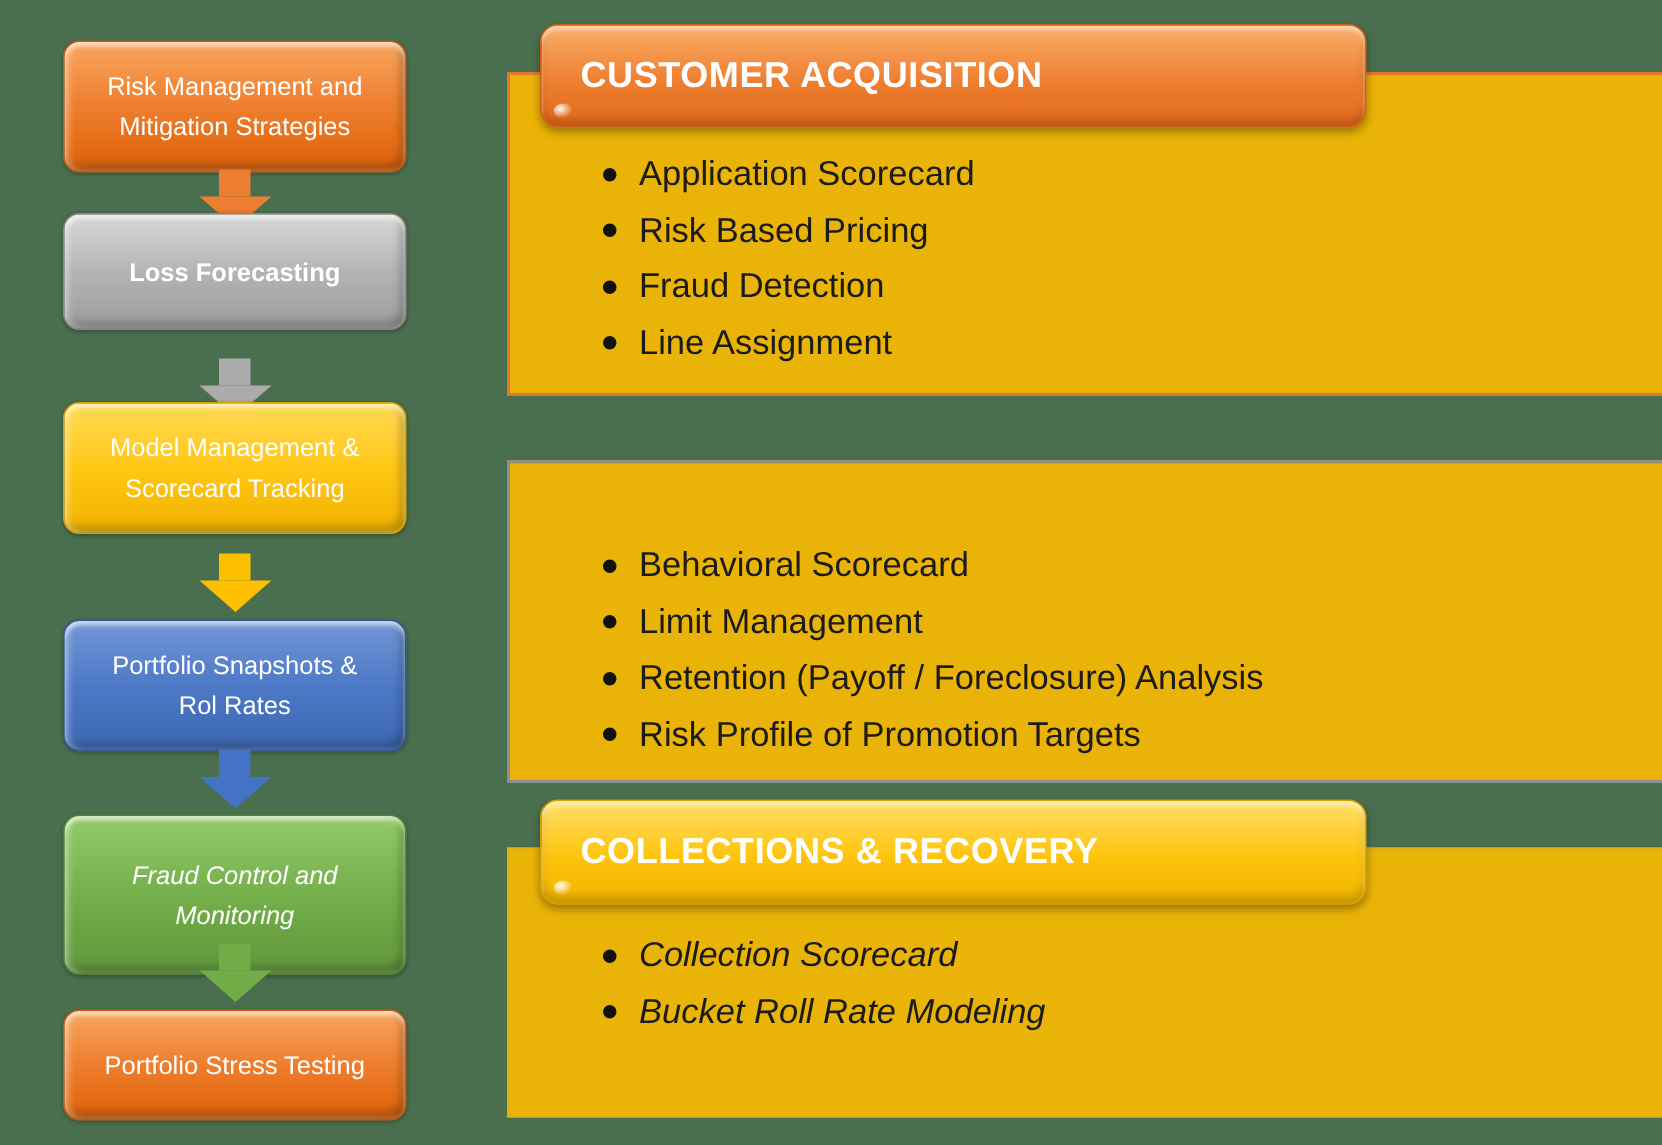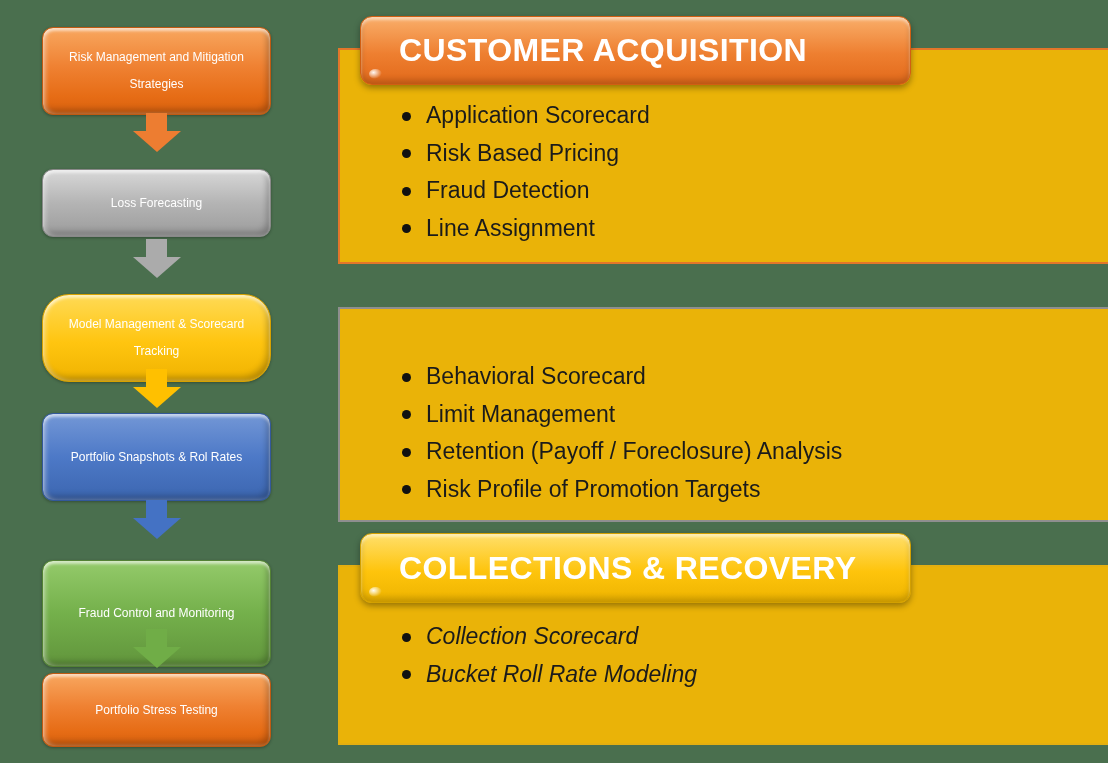--- a/index.html
+++ b/index.html
@@ -6,21 +6,21 @@
   .canvas{
     position:relative;width:1108px;height:763px;overflow:hidden;
     background:#4a6f4e;
     font-family:"Liberation Sans", sans-serif;
   }
 
   
   .fbox{
     position:absolute;left:42px;width:229px;box-sizing:border-box;
     border-radius:11px;display:flex;align-items:center;justify-content:center;
-    text-align:center;color:#fff;font-size:12px;line-height:27px;padding:0 24px;
+    text-align:center;color:#fff;font-size:17px;line-height:27px;padding:0 24px;
     box-shadow:inset 0 3px 3px rgba(255,255,255,.55),
                inset 3px 0 4px rgba(255,255,255,.35),
                inset -3px -4px 6px rgba(0,0,0,.25),
                0 1px 3px rgba(0,0,0,.3);
   }
   .c-orange{background:linear-gradient(180deg,#f8a75f 0%,#ef8132 45%,#e66c15 80%,#d8610e 100%);border:1px solid #c05a12;}
   .c-gray  {background:linear-gradient(180deg,#d8d8d8 0%,#b4b4b4 50%,#9c9c9c 100%);border:1px solid #898989;}
   .c-yellow{background:linear-gradient(180deg,#ffda55 0%,#ffc510 55%,#f0b300 100%);border:1px solid #d7a100;}
   .c-blue  {background:linear-gradient(180deg,#7397d6 0%,#4d79c7 50%,#3c66b0 100%);border:1px solid #33589a;}
   .c-green {background:linear-gradient(180deg,#94ca6a 0%,#74b04b 50%,#61953c 100%);border:1px solid #538234;}
@@ -34,22 +34,22 @@
   .a-blue{--c:#4472C4;} .a-green{--c:#70AD47;}
 
   
   .panel{position:absolute;left:338px;width:783px;background:#eab308;box-sizing:border-box;z-index:1;}
   .p0{top:48px;height:216px;border:2px solid #e3762a;}
   .p1{top:307px;height:215px;border:2px solid #8f8f8f;}
   .p2{top:565px;height:180px;border:2px solid #e4af10;}
 
   .hdr{
     position:absolute;left:360px;width:551px;height:69px;z-index:2;
-    border-radius:12px;display:flex;align-items:center;padding-left:38px;
-    box-sizing:border-box;color:#fff;font-weight:bold;font-size:32px;letter-spacing:.4px;
+    border-radius:12px;display:flex;align-items:center;padding-left:26px;
+    box-sizing:border-box;color:#fff;font-weight:bold;font-size:24px;letter-spacing:.4px;
     box-shadow:inset 0 3px 3px rgba(255,255,255,.5), inset 0 -4px 6px rgba(0,0,0,.18),
                0 3px 6px rgba(0,0,0,.35);
   }
   .hdr::after{ 
     content:"";position:absolute;left:8px;bottom:5px;width:13px;height:10px;border-radius:50%;
     background:radial-gradient(ellipse at 35% 35%, rgba(255,255,255,.95), rgba(255,255,255,0) 70%);
   }
   .h0{top:16px;background:linear-gradient(180deg,#f9ae6a 0%,#ee7f30 55%,#e2691a 100%);border:1px solid #d15f12;}
   .h1{top:275px;background:linear-gradient(180deg,#e4e4e4 0%,#b5b5b5 55%,#9f9f9f 100%);border:1px solid #8c8c8c;}
   .h2{top:533px;height:70px;background:linear-gradient(180deg,#ffdf6b 0%,#fec40c 55%,#eeb400 100%);border:1px solid #d3a000;}
@@ -69,45 +69,45 @@
   <div>
 
     <div class="fbox c-orange" style="top:27px;height:88px;">
       <span>Risk Management and Mitigation Strategies</span>
     </div>
     <div class="farrow a-orange" style="top:113px;">
       <div class="stem"></div>
       <div class="head"></div>
     </div>
 
-    <div class="fbox c-gray" style="top:169px;height:68px;">
+    <div class="fbox c-gray" style="top:142px;height:78px;font-weight:bold;">
       <span>Loss Forecasting</span>
     </div>
     <div class="farrow a-gray" style="top:239px;">
       <div class="stem"></div>
       <div class="head"></div>
     </div>
 
-    <div class="fbox c-yellow" style="top:294px;height:88px;border-radius:27px;">
+    <div class="fbox c-yellow" style="top:268px;height:88px;">
       <span>Model Management &amp; Scorecard Tracking</span>
     </div>
     <div class="farrow a-yellow" style="top:369px;">
       <div class="stem"></div>
       <div class="head"></div>
     </div>
 
     <div class="fbox c-blue" style="top:413px;height:88px;text-align:center;">
       <span>Portfolio Snapshots &amp; Rol Rates</span>
     </div>
     <div class="farrow a-blue" style="top:500px;">
       <div class="stem"></div>
       <div class="head"></div>
     </div>
 
-    <div class="fbox c-green" style="top:560px;height:107px;">
+    <div class="fbox c-green" style="top:543px;height:107px;font-style:italic;">
       <span>Fraud Control and Monitoring</span>
     </div>
     <div class="farrow a-green" style="top:629px;">
       <div class="stem"></div>
       <div class="head"></div>
     </div>
 
     <div class="fbox c-orange" style="top:673px;height:74px;">
       <span>Portfolio Stress Testing</span>
     </div>

